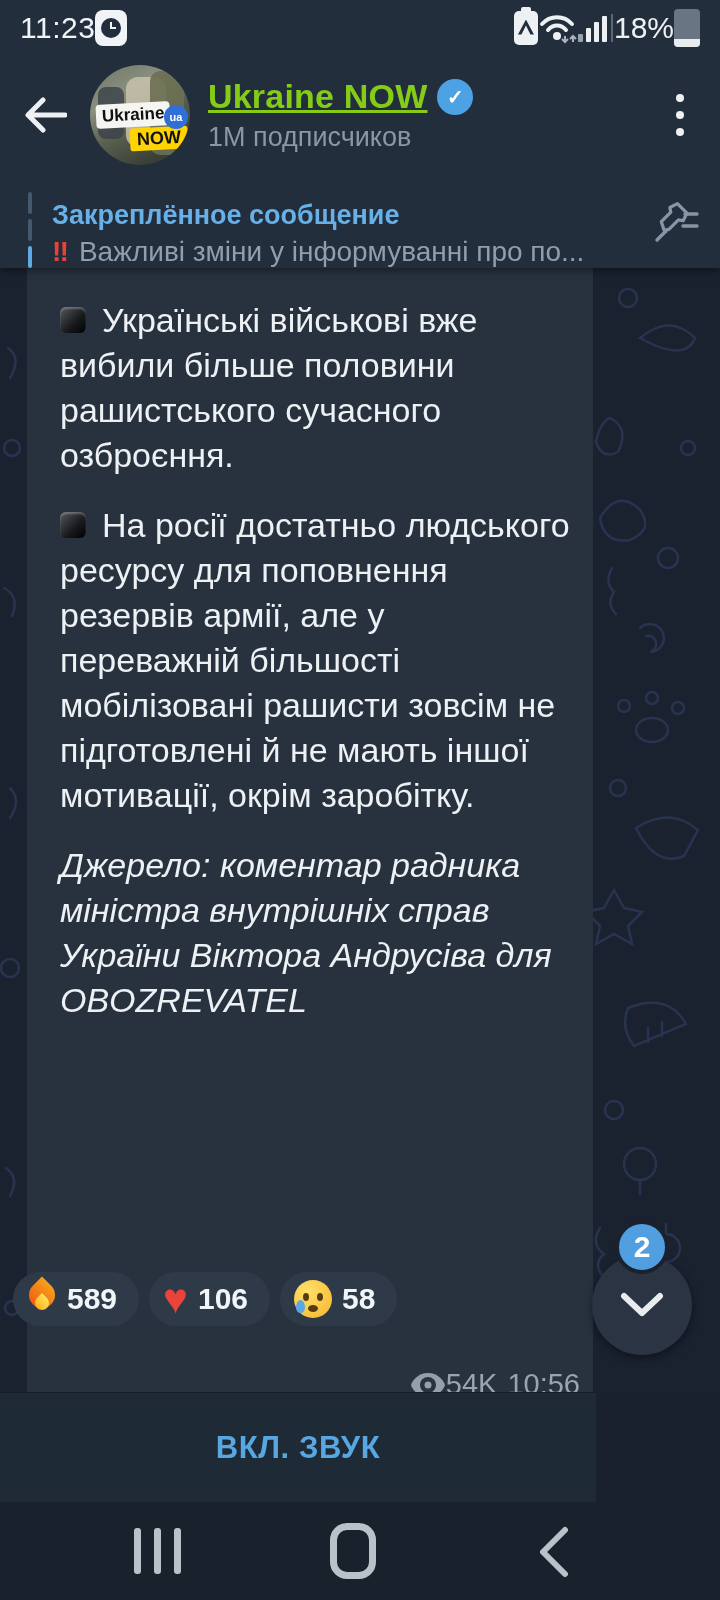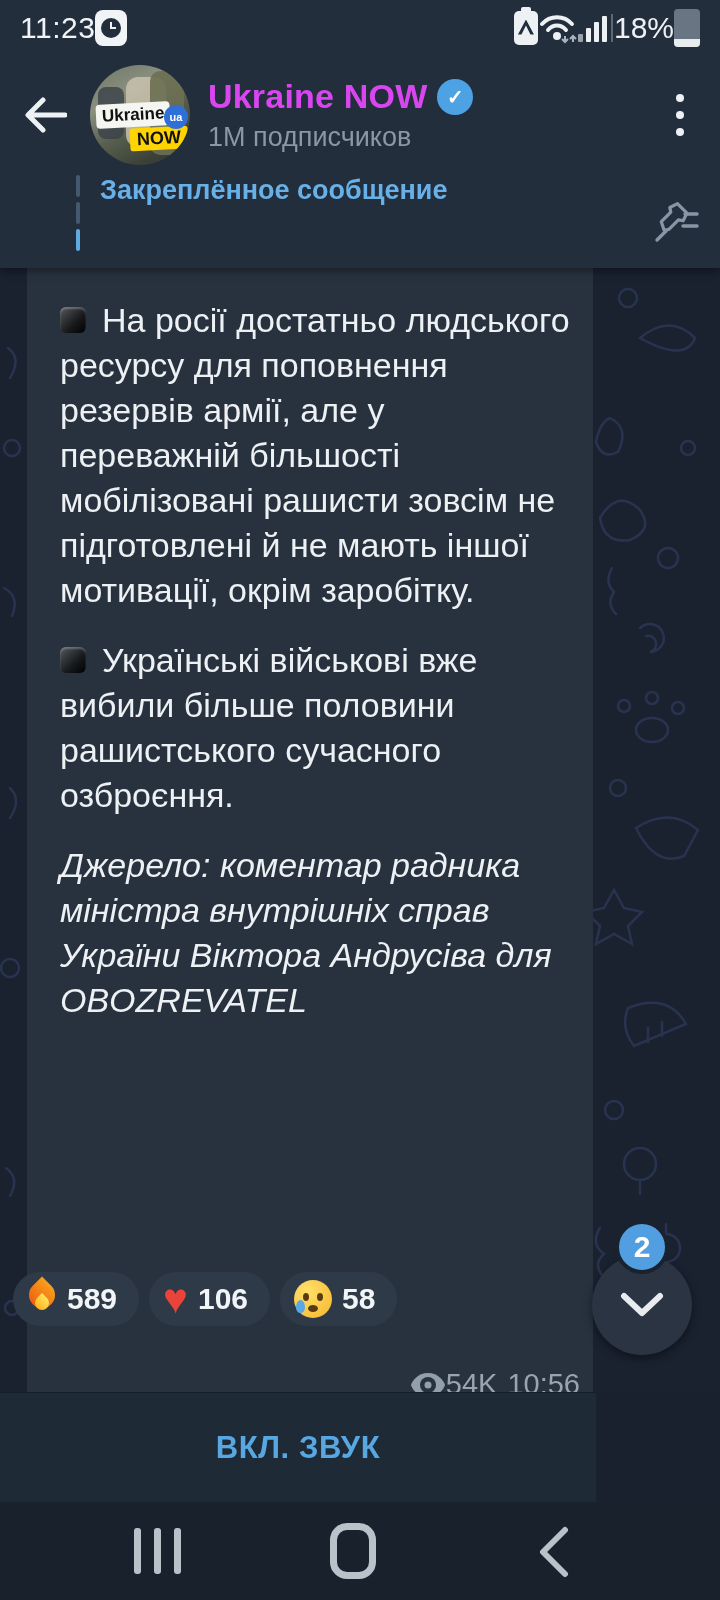--- a/index.html
+++ b/index.html
@@ -35,31 +35,31 @@
   .avatar .ppl2 { position:absolute; left:36px; top:12px; width:40px; height:70px; background:#c9c2ae; border-radius:12px; opacity:.85; }
   .avatar .ppl3 { position:absolute; right:6px; top:6px; width:34px; height:84px; background:#6c6f52; border-radius:10px; opacity:.9; }
   .av-lbl1 { position:absolute; left:6px; top:38px; background:#f5f6f2; color:#111; font-weight:700; font-size:17px;
     padding:2px 6px; border-radius:4px; transform:rotate(-3deg); }
   .av-lbl2 { position:absolute; left:40px; top:62px; background:#ffd400; color:#111; font-weight:700; font-size:18px;
     padding:1px 7px; border-radius:3px; transform:rotate(-3deg); }
   .av-ua { position:absolute; right:2px; top:40px; width:24px; height:24px; border-radius:50%; background:#2f6fd8;
     color:#fff; font-size:11px; font-weight:700; display:flex; align-items:center; justify-content:center;margin-left:24px; }
   .head-txt { margin-left:18px; flex:1; min-width:0; }
   .title-row { display:flex; align-items:center; gap:12px; }
-  .chan-title { color:#d946ef; font-size:34px; font-weight:700; letter-spacing:.2px; }
+  .chan-title { color:#84cc16; font-size:34px; font-weight:700; letter-spacing:.2px;text-decoration:underline; }
   .verified { width:32px; height:32px; border-radius:50%; background:#4da2e4; color:#fff; font-size:20px; font-weight:700;
     display:flex; align-items:center; justify-content:center;
     box-shadow:0 0 0 2px #4da2e4; }
   .chan-sub { color:#8a97a5; font-size:27px; margin-top:6px; }
   .menu-btn { width:80px; height:120px; display:flex; flex-direction:column; align-items:center; justify-content:center; gap:9px; }
   .menu-btn i { width:8px; height:8px; border-radius:50%; background:#eef1f4; }
 
   
   .pinned { position:absolute; top:175px; left:0; width:720px; height:93px; background:#232e3d; z-index:28;
-    display:flex; align-items:flex-start; box-shadow:0 4px 8px rgba(0,0,0,.35);padding-left:48px; }
+    display:flex; align-items:flex-end; box-shadow:0 4px 8px rgba(0,0,0,.35); }
   .pin-ind { margin-left:28px; display:flex; flex-direction:column; gap:5px; }
   .pin-ind i { width:4px; height:22px; border-radius:2px; background:#44586e; }
   .pin-ind i.on { background:#5eaae2; }
   .pin-texts { margin-left:20px; flex:1; min-width:0; }
   .pin-title { color:#68b0e8; font-size:27px; font-weight:700; }
   .pin-prev { color:#929eab; font-size:28px; margin-top:5px; white-space:nowrap; overflow:hidden; }
   .excl { color:#e64339; font-weight:700; margin-right:10px; }
   .pin-icon-btn { width:90px; height:93px; display:flex; align-items:center; justify-content:center; }
 
   
@@ -178,20 +178,21 @@
   </div>
 
   <div class="pinned">
     <div class="pin-ind">
         <i></i>
         <i></i>
         <i class="on"></i>
       </div>
     <div class="pin-texts">
       <div class="pin-title">Закреплённое сообщение</div>
+      <div class="pin-prev"><span class="excl">‼</span><span>Важливі зміни у інформуванні про по...</span></div>
     </div>
     <div class="pin-icon-btn">
       <svg width="52" height="52" viewBox="0 0 52 52">
         <g stroke="#8895a4" stroke-width="3.4" fill="none" stroke-linecap="round" stroke-linejoin="round">
           <path d="M8 44 L17 35"></path>
           <path d="M17 35 L14 26 L24 16 L23 11 L31 7 L41 17 L37 25 L32 24 L22 34 Z" transform="translate(-1,1) scale(0.95)"></path>
           <path d="M36 18 H48"></path>
           <path d="M34 30 H48"></path>
         </g>
       </svg>
@@ -229,22 +230,22 @@
         <path d="M4 320 q16 8 8 28"></path>
         <path d="M10 520 q12 12 0 30"></path>
         <circle cx="10" cy="700" r="9"></circle>
         <path d="M6 900 q14 10 4 28"></path>
         <circle cx="12" cy="1040" r="7"></circle>
       </g>
     </svg>
 
     <div class="bubble">
       <div class="msg-text">
+        <p><span class="bullet"></span><span>Українські військові вже вибили більше половини рашистського сучасного озброєння.</span></p>
         <p><span class="bullet"></span><span>На росії достатньо людського ресурсу для поповнення резервів армії, але у переважній більшості мобілізовані рашисти зовсім не підготовлені й не мають іншої мотивації, окрім заробітку.</span></p>
-        <p><span class="bullet"></span><span>Українські військові вже вибили більше половини рашистського сучасного озброєння.</span></p>
         <p class="src">Джерело: коментар радника міністра внутрішніх справ України Віктора Андрусіва для OBOZREVATEL</p>
       </div>
     </div>
 
     <div class="reactions">
       <div class="pill">
         <span class="fire">
             <span class="f1"></span>
             <span class="f2"></span>
           </span>

